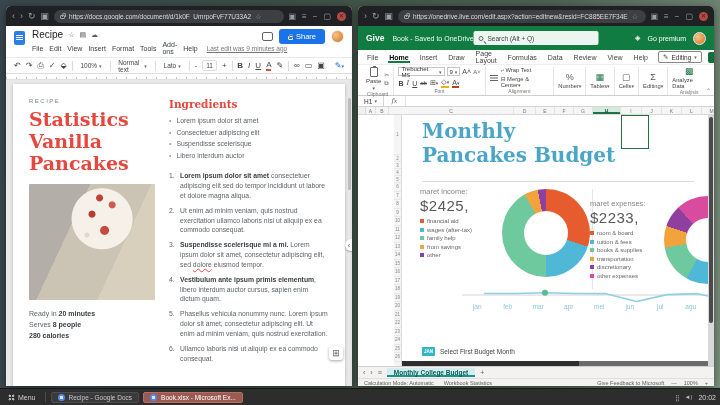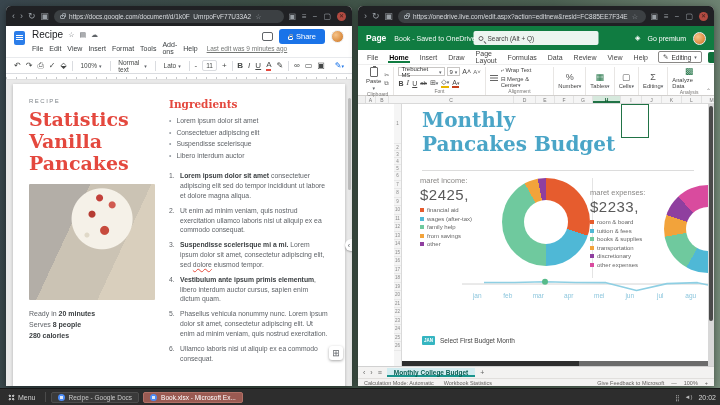--- a/index.html
+++ b/index.html
@@ -327,21 +327,21 @@
       <div class="tb-right">
         <span>▣</span>
         <span>≡</span>
         <span>−</span>
         <span>▢</span>
         <span class="close-dot">✕</span>
       </div>
     </div>
 
     <div class="xl-header">
-      <span class="xl-app">Page</span>
+      <span class="xl-app">Give</span>
       <span class="xl-doc">
           <span>Book - Saved to OneDrive</span>
           <span class="caret" style="color:#fff">▾</span>
         </span>
       <div class="xl-search">
         <span class="search-glyph"></span>
         <span>Search (Alt + Q)</span>
       </div>
       <div class="xl-right">
         <span class="gem">◈</span>
@@ -469,20 +469,28 @@
           <div class="rib-caption-btn">
             <span class="rib-glyph">▩</span>
             <span>Analyze Data</span>
           </div>
         </div>
         <div class="rgroup-label">Analysis</div>
       </div>
       <span class="ribbon-collapse">⌃</span>
     </div>
 
+    <div class="formula-bar">
+      <span class="name-box">
+          <span>H1</span>
+          <span class="caret">▾</span>
+        </span>
+      <span class="fx">fx</span>
+      <span style="flex:1"></span>
+    </div>
 
     <div class="col-headers" id="col-headers">
       <span class="corner-cell"></span>
     <span class="col-h" style="width: 10px;">A</span>
         <span class="col-h" style="width: 13px;">B</span>
         <span class="col-h" style="width: 125px;">C</span>
         <span class="col-h" style="width: 22px;">D</span>
         <span class="col-h" style="width: 19px;">E</span>
         <span class="col-h" style="width: 19px;">F</span>
         <span class="col-h" style="width: 19px;">G</span>

